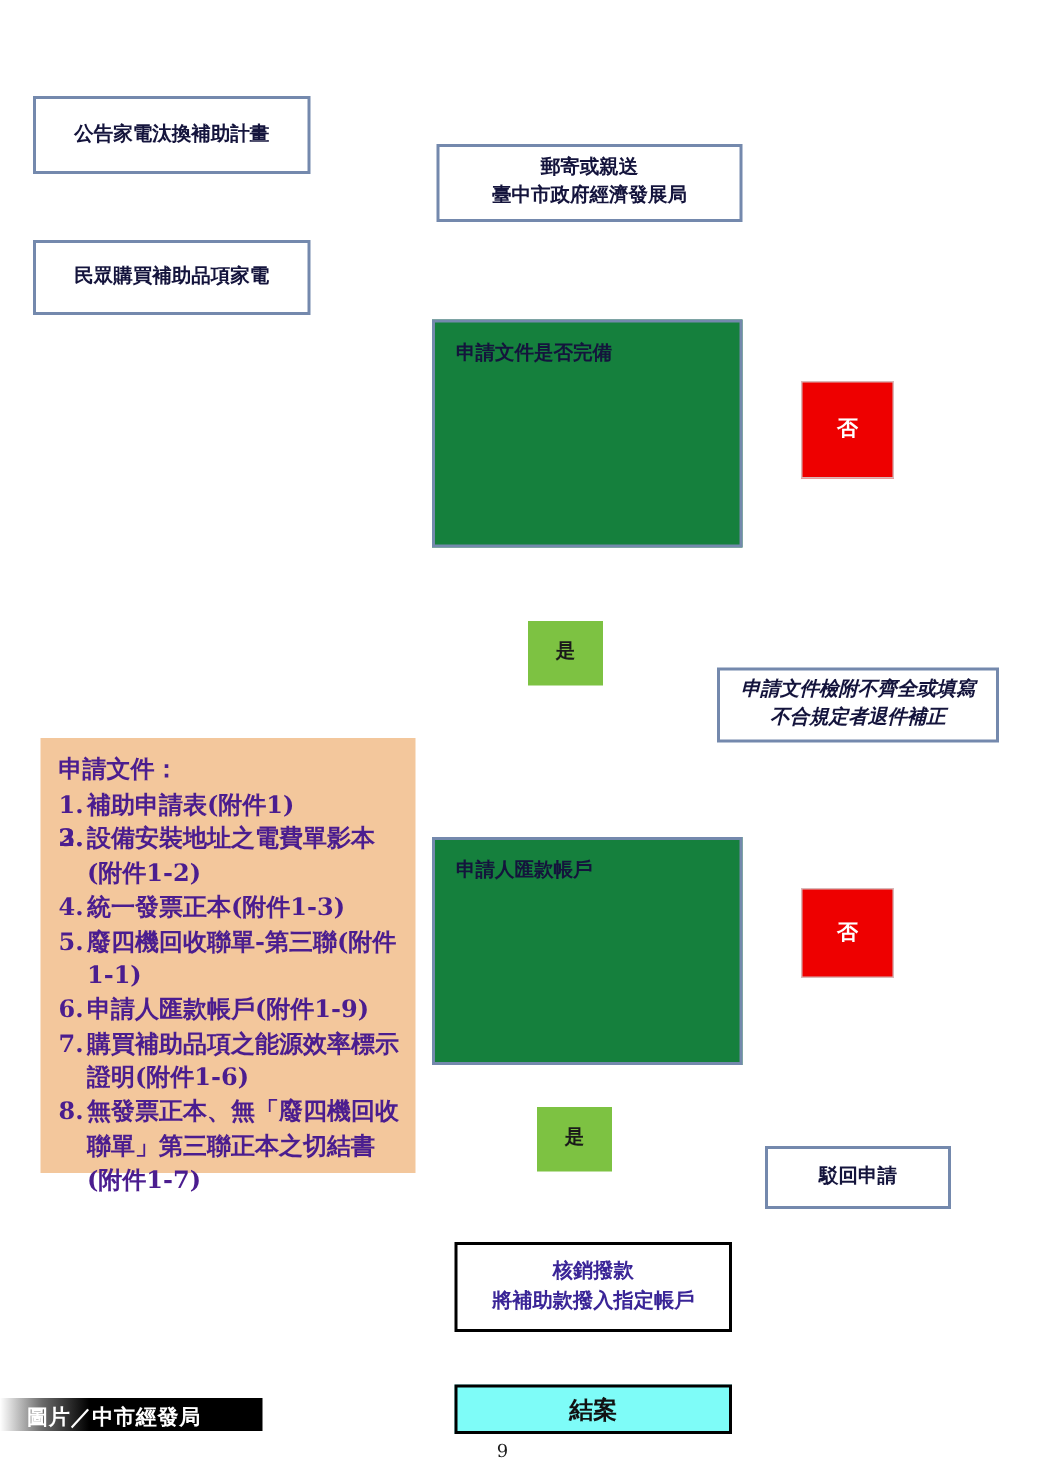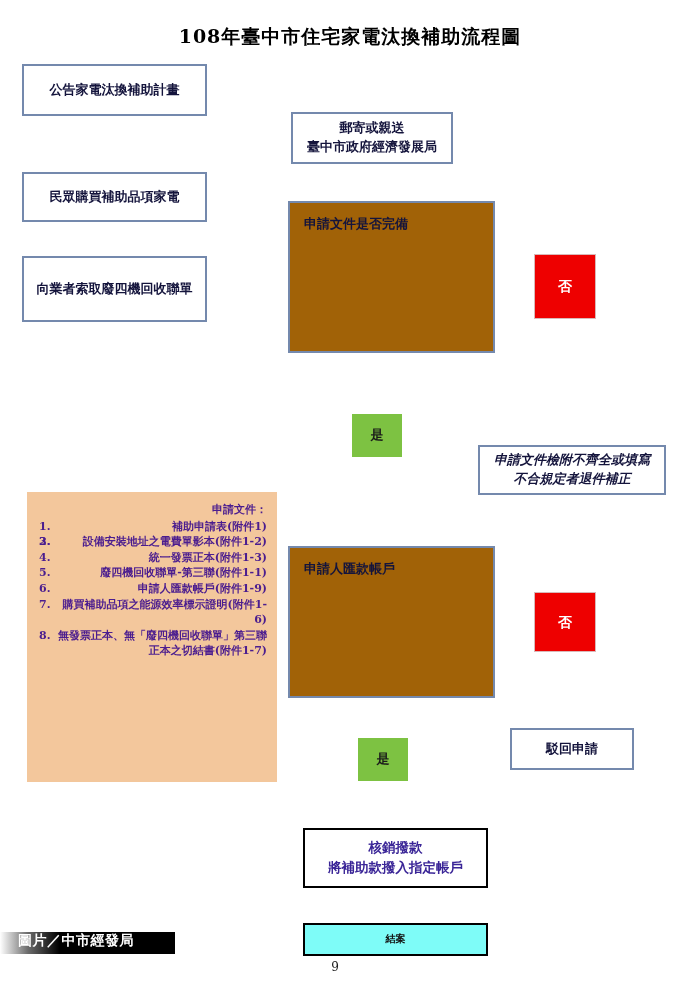--- a/index.html
+++ b/index.html
@@ -53,28 +53,29 @@
     background: #ffffff;
     color: #14143c;
     font-weight: bold;
     font-size: 13px;
     padding: 17px 8px;
   }
 
   
   .box-decision {
     border: 2px solid #7489ad;
-    background: #a16207;
+    background: #15803d;
     color: #14143c;
     font-weight: bold;
     font-size: 13px;
     align-items: flex-start;
     justify-content: flex-start;
     text-align: left;
     padding: 12px 0 0 14px;
+    margin-top: 12px;
   }
 
   
   .box-no {
     background: #ee0000;
     border: 1px solid #d9b8b8;
     color: #ffffff;
     font-weight: bold;
     font-size: 14px;
   }
@@ -89,24 +90,24 @@
   }
 
   
   .box-docs {
     position: absolute;
     box-sizing: border-box;
     background: #f3c79c;
     border: none;
     color: #4b1d8f;
     font-weight: bold;
-    font-size: 11px;
+    font-size: 16px;
     line-height: 1.42;
     padding: 10px 10px 10px 12px;
-    text-align: right;
+    text-align: left;
   }
   .docs-title { margin: 0 0 1px 0; }
   .docs-list {
     margin: 0;
     padding: 0;
     list-style: none;
   }
   .docs-list li {
     position: relative;
     padding-left: 19px;
@@ -126,33 +127,33 @@
     font-weight: bold;
     font-size: 13.5px;
   }
 
   
   .box-end {
     border: 2px solid #000000;
     background: #7efcf8;
     color: #121212;
     font-weight: bold;
-    font-size: 10px;
+    font-size: 16px;
   }
 
   
   .credit {
     position: absolute;
     left: 0;
     top: 932px;
     height: 22px;
     width: 175px;
     background: linear-gradient(to right, #ffffff 0%, #6b6b6b 16%, #000000 34%, #000000 100%);
     display: flex;
-    align-items: flex-start;
+    align-items: flex-end;
   }
   .credit-text {
     color: #ffffff;
     font-weight: bold;
     font-size: 14px;
     padding-left: 18px;
     letter-spacing: 0.5px;
     white-space: nowrap;
   }
 
@@ -165,27 +166,25 @@
     text-align: center;
     font-size: 12px;
     color: #1a1a1a;
   }
 </style>
 </head>
 <body>
 
 <div class="page">
 
-  <div class="title">108年臺中市住宅家電汰換補助流程圖</div>
 
   <div class="box box-process" style="left:22px; top:64px; width:185px; height:52px;">公告家電汰換補助計畫</div>
 
-  <div class="box box-process" style="left:22px; top:160px; width:185px; height:50px;margin-top:12px;">民眾購買補助品項家電</div>
-
-  <div class="box box-process" style="left:22px; top:256px; width:185px; height:66px;">向業者索取廢四機回收聯單</div>
+  <div class="box box-process" style="left:22px; top:160px; width:185px; height:50px;">民眾購買補助品項家電</div>
+
 
 
   <div class="box-docs" style="left:27px; top:492px; width:250px; height:290px;">
     <div class="docs-title">申請文件：</div>
     <ul class="docs-list">
       <li>
         <span class="num">1.</span>
         <span>補助申請表(附件1)</span>
       </li>
       <li>
@@ -211,21 +210,21 @@
         <span class="num">7.</span>
         <span>購買補助品項之能源效率標示證明(附件1-6)</span>
       </li>
       <li>
         <span class="num">8.</span>
         <span>無發票正本、無「廢四機回收聯單」第三聯正本之切結書(附件1-7)</span>
       </li>
     </ul>
   </div>
 
-  <div class="box box-process" style="left:291px; top:112px; width:162px; height:52px; white-space:pre-line;">郵寄或親送
+  <div class="box box-process" style="left:291px; top:96px; width:204px; height:52px; white-space:pre-line;">郵寄或親送
 臺中市政府經濟發展局</div>
 
   <div class="box box-decision" style="left:288px; top:201px; width:207px; height:152px; white-space:pre-line;">申請文件是否完備</div>
 
   <div class="box box-decision" style="left:288px; top:546px; width:207px; height:152px; white-space:pre-line;">申請人匯款帳戶</div>
 
   <div class="box box-payout" style="left:303px; top:828px; width:185px; height:60px; white-space:pre-line;">核銷撥款
 將補助款撥入指定帳戶</div>
 
   <div class="box box-end" style="left:303px; top:923px; width:185px; height:33px;">結案</div>
@@ -233,21 +232,21 @@
   <div class="box box-no" style="left:534px; top:254px; width:62px; height:65px;">否</div>
 
   <div class="box box-no" style="left:534px; top:592px; width:62px; height:60px;">否</div>
 
   <div class="box box-yes" style="left:352px; top:414px; width:50px; height:43px;">是</div>
 
   <div class="box box-yes" style="left:358px; top:738px; width:50px; height:43px;">是</div>
 
   <div class="box box-process" style="left:478px; top:445px; width:188px; height:50px;font-style:italic;">申請文件檢附不齊全或填寫不合規定者退件補正</div>
 
-  <div class="box box-process" style="left:510px; top:728px; width:124px; height:42px;">駁回申請</div>
+  <div class="box box-process" style="left:510px; top:764px; width:124px; height:42px;">駁回申請</div>
 
   <div class="credit">
     <span class="credit-text">圖片／中市經發局</span>
   </div>
 
   <div class="page-number">9</div>
 
 </div>
 
 </body></html>

